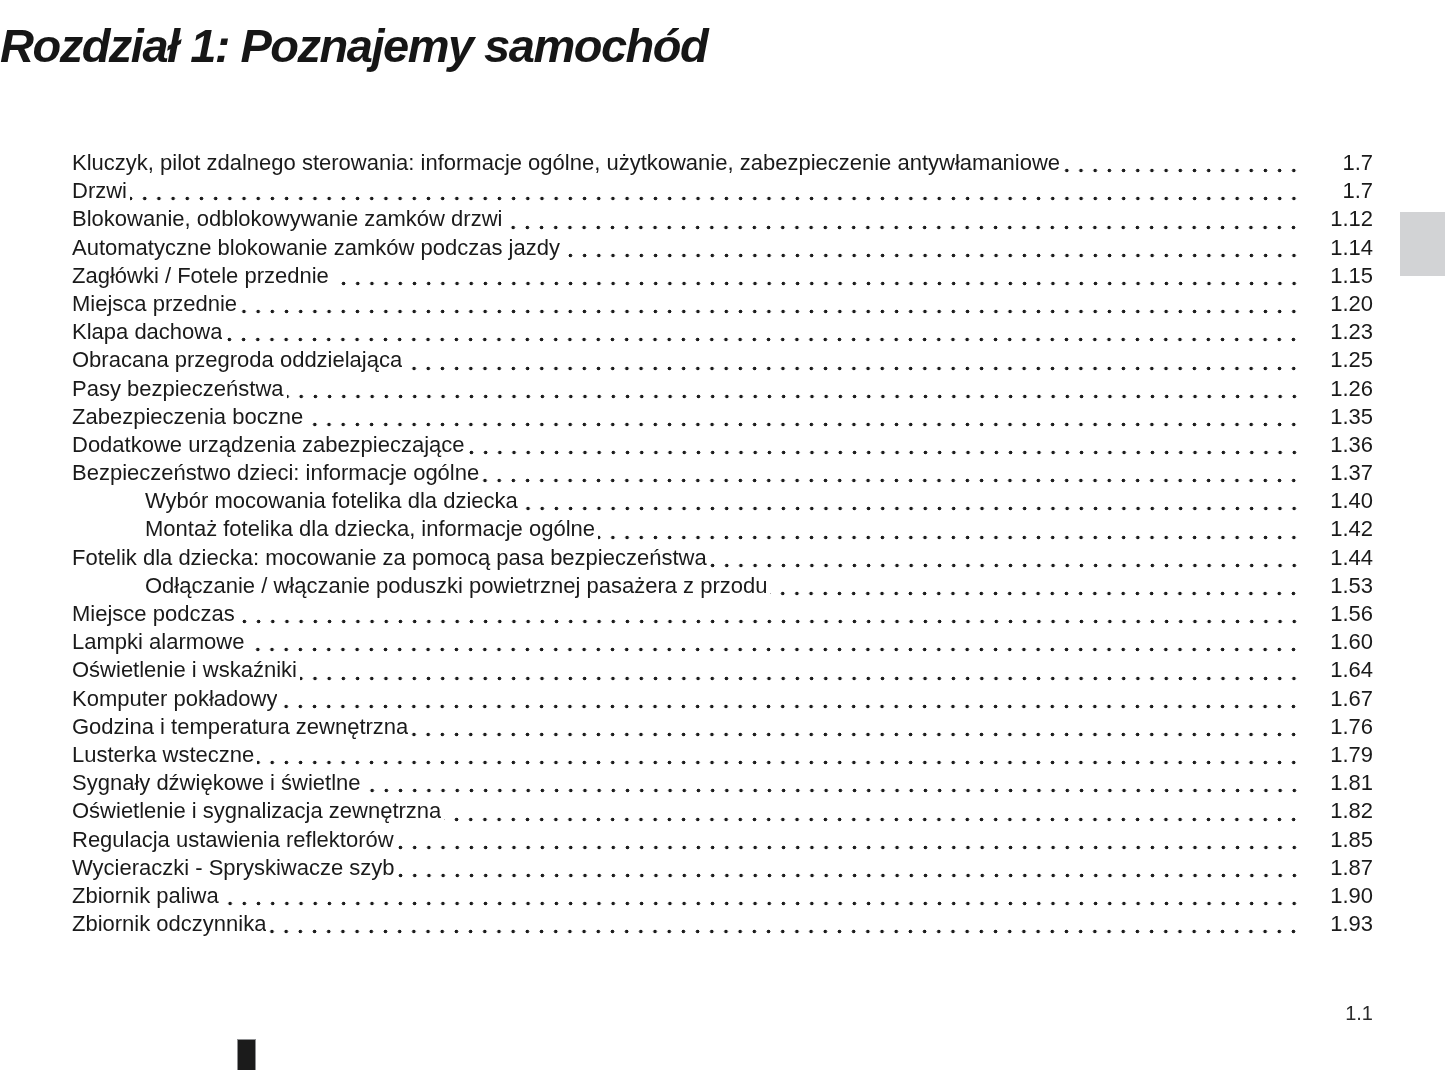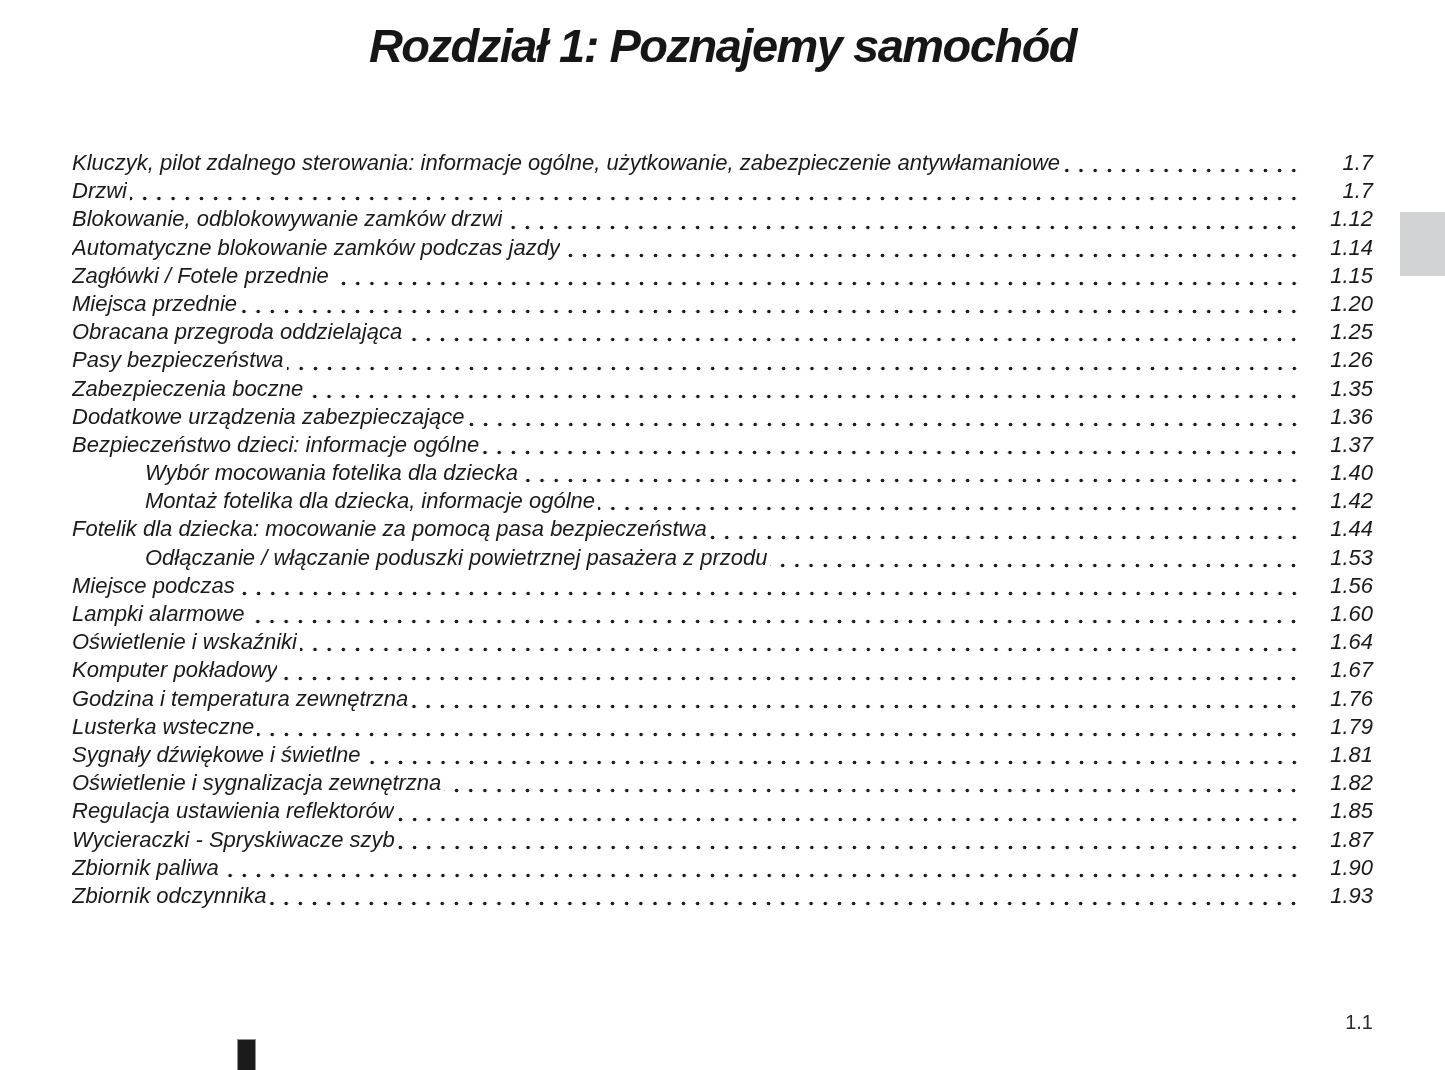--- a/index.html
+++ b/index.html
@@ -12,33 +12,31 @@
     width: 1445px;
     height: 1070px;
     background: #ffffff;
     font-family: "Liberation Sans", sans-serif;
     color: #1a1a1a;
     overflow: hidden;
   }
   .chapter-title {
     margin: 0;
     padding-top: 18px;
-    text-align: center;
     font-size: 47px;
     font-weight: bold;
     font-style: italic;
     letter-spacing: -1.5px;
     color: #161616;
   }
   .toc {
     position: absolute;
     left: 72px;
     top: 149px;
     width: 1301px;
-    font-style: italic;
   }
   .toc-row {
     display: flex;
     align-items: baseline;
     height: 28.2px;
     font-size: 22px;
     line-height: 28.2px;
     white-space: nowrap;
   }
   .toc-row.indent {
@@ -63,21 +61,20 @@
     width: 64px;
     text-align: right;
     padding-left: 6px;
   }
   .footer-pagenum {
     position: absolute;
     top: 1002px;
     right: 72px;
     font-size: 20px;
     color: #2b2b2b;
-    margin-top: 9px;
   }
   .side-tab {
     position: absolute;
     right: 0;
     top: 212px;
     width: 45px;
     height: 64px;
     background: #d2d3d5;
   }
   .print-mark {
@@ -122,20 +119,25 @@
         <span class="label">Zagłówki / Fotele przednie</span>
         <span class="dots"></span>
         <span class="pagenum">1.15</span>
       </div>
       <div class="toc-row">
         <span class="label">Miejsca przednie</span>
         <span class="dots"></span>
         <span class="pagenum">1.20</span>
       </div>
       <div class="toc-row">
+        <span class="label">Klapa dachowa</span>
+        <span class="dots"></span>
+        <span class="pagenum">1.23</span>
+      </div>
+      <div class="toc-row">
         <span class="label">Obracana przegroda oddzielająca</span>
         <span class="dots"></span>
         <span class="pagenum">1.25</span>
       </div>
       <div class="toc-row">
         <span class="label">Pasy bezpieczeństwa</span>
         <span class="dots"></span>
         <span class="pagenum">1.26</span>
       </div>
       <div class="toc-row">

